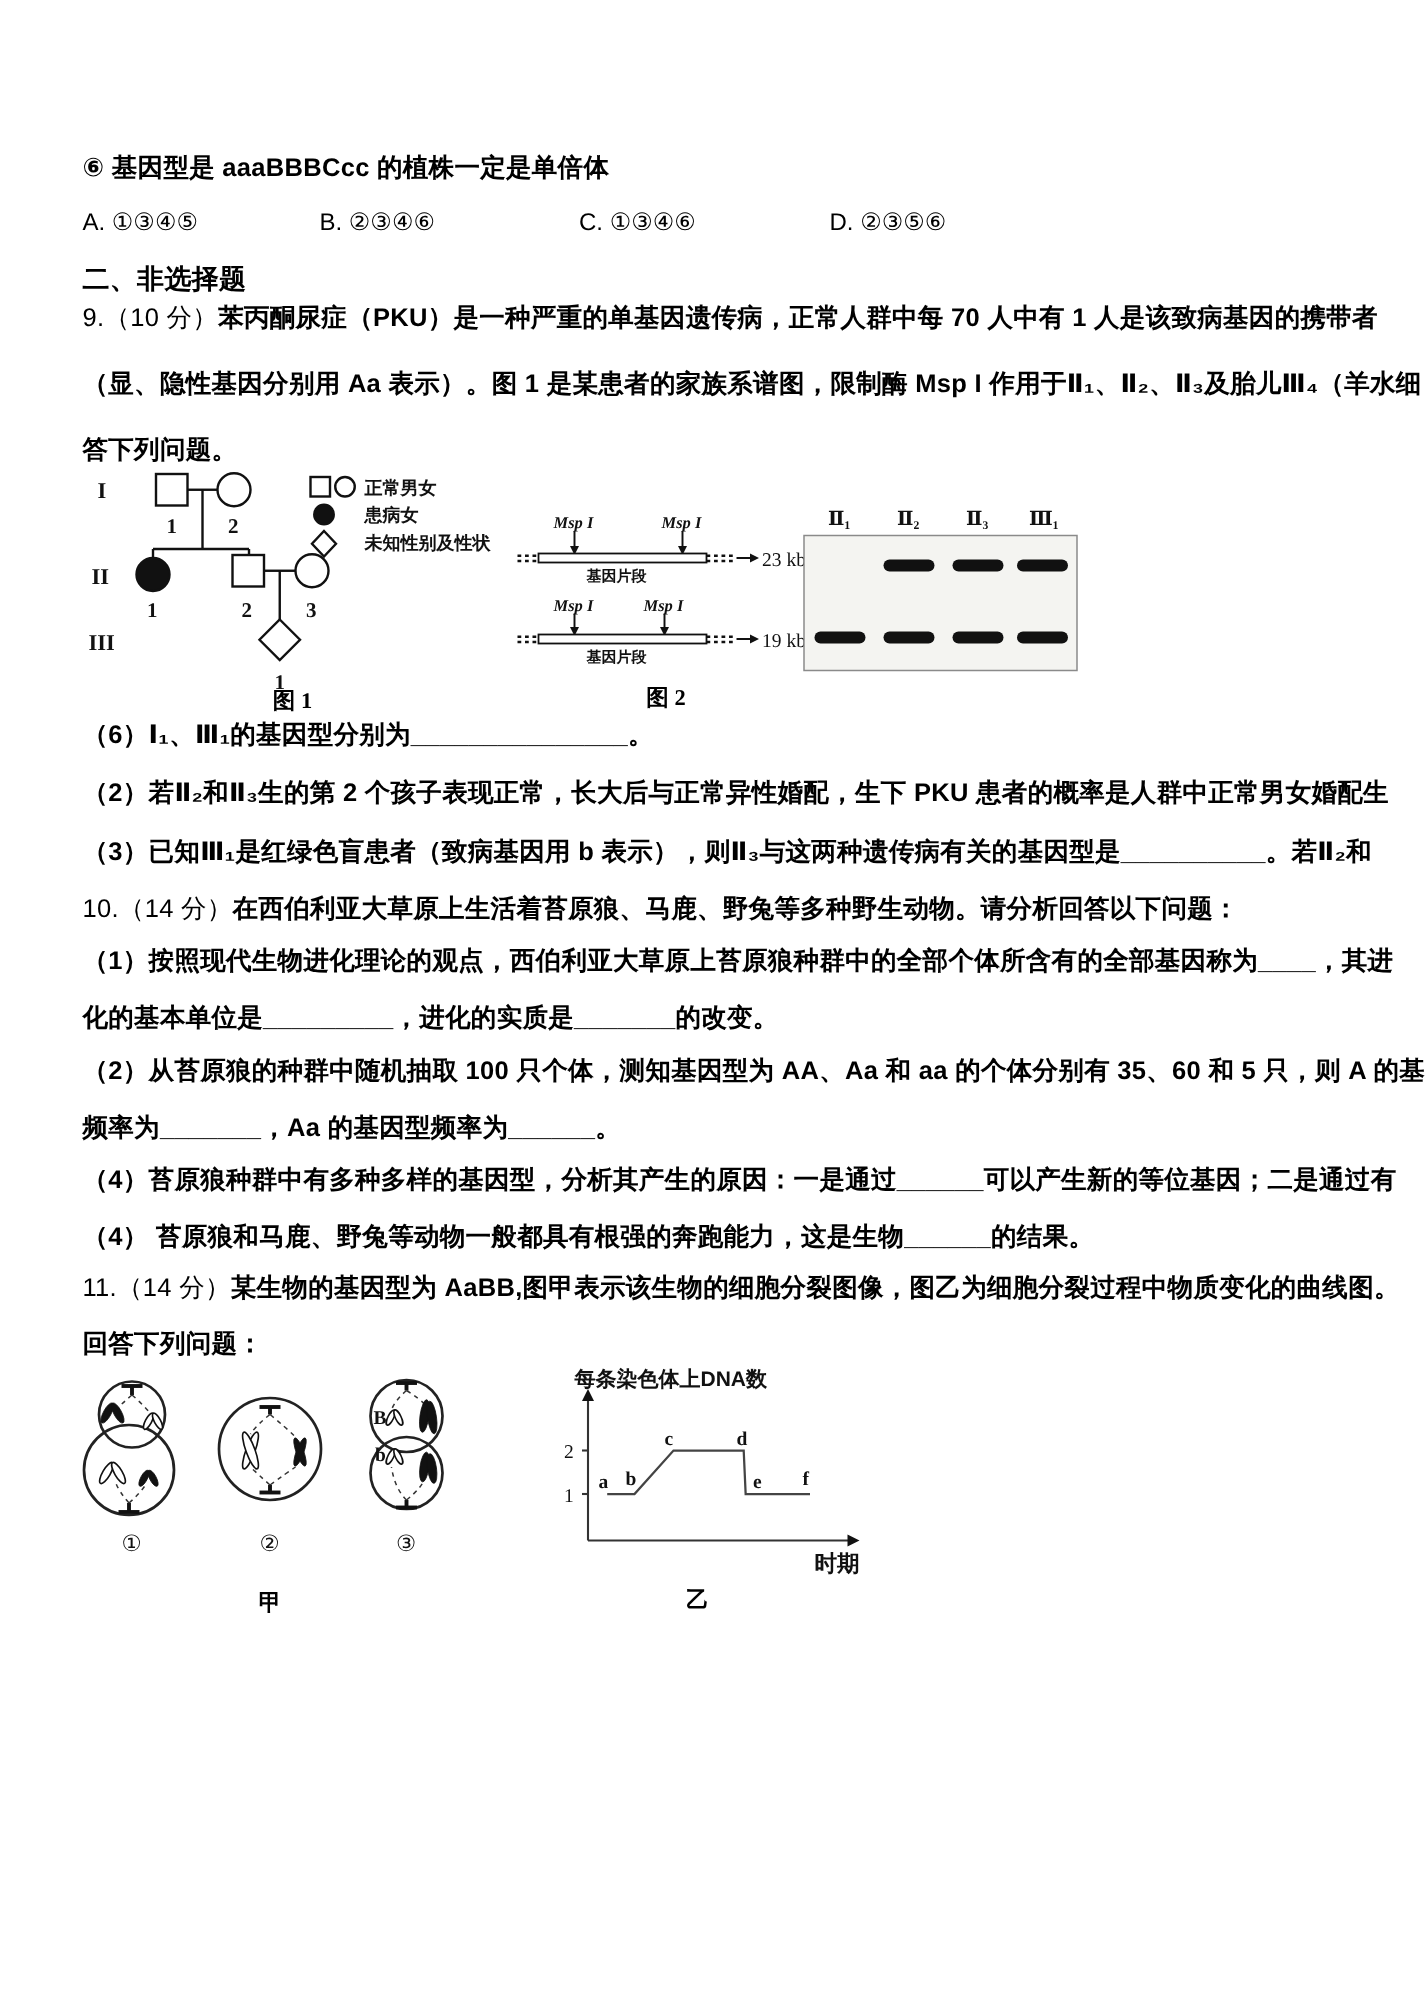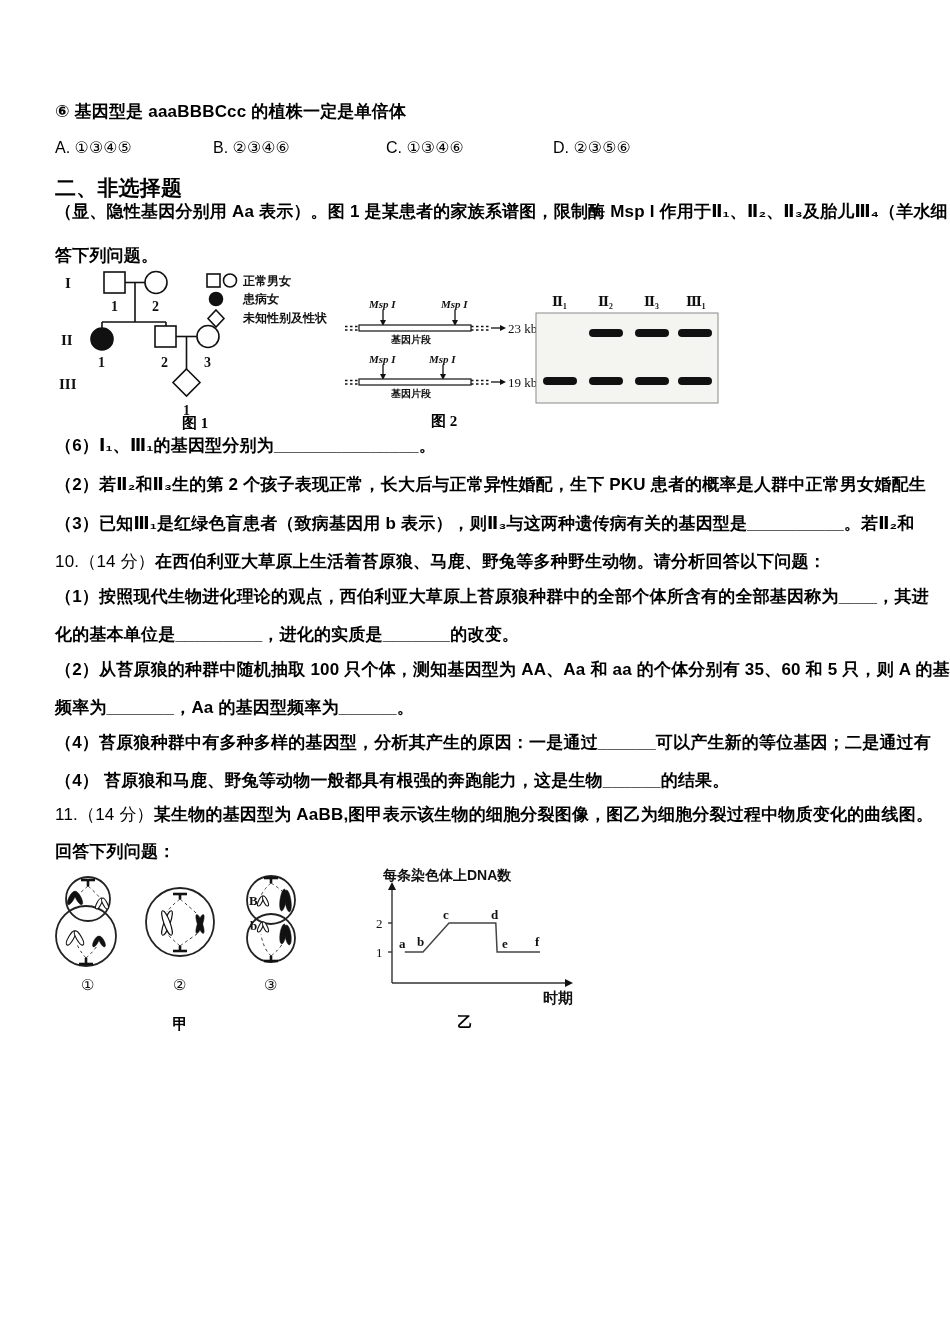--- a/index.html
+++ b/index.html
@@ -54,22 +54,23 @@
 </style>
 </head>
 <body>
 
 <div class="page">
 
   <div class="line" style="height:38px">⑥ 基因型是 aaaBBBCcc 的植株一定是单倍体</div>
   <div style="height:36px">
     <span class="opt" style="width:158px">A. ①③④⑤</span><span class="opt" style="width:173px">B. ②③④⑥</span><span class="opt" style="width:167px">C. ①③④⑥</span><span class="opt">D. ②③⑤⑥</span>
   </div>
-  <div class="line" style="height:26px;font-size:21px">二、非选择题</div>
-
+  <div class="line" style="height:26px;font-size:18px">二、非选择题</div>
+
+  <div class="line" style="height:44px"><span class="qnum">9.</span><span class="qnum">（10 分）</span><span>苯丙酮尿症（PKU）是一种严重的单基因遗传病，正常人群中每 70 人中有 1 人是该致病基因的携带者</span></div>
   <div class="line" style="height:44px">（显、隐性基因分别用 Aa 表示）。图 1 是某患者的家族系谱图，限制酶 Msp I 作用于Ⅱ₁、Ⅱ₂、Ⅱ₃及胎儿Ⅲ₄（羊水细</div>
   <div class="line" style="height:22px">答下列问题。</div>
 
   <div class="fig-row" style="height:168px">
 
     <svg style="left:0;top:0" width="300" height="168" viewBox="0 0 300 168">
       <text class="gen-label" x="10" y="22">I</text>
       <text class="gen-label" x="6" y="79">II</text>
       <text class="gen-label" x="4" y="123">III</text>
 

